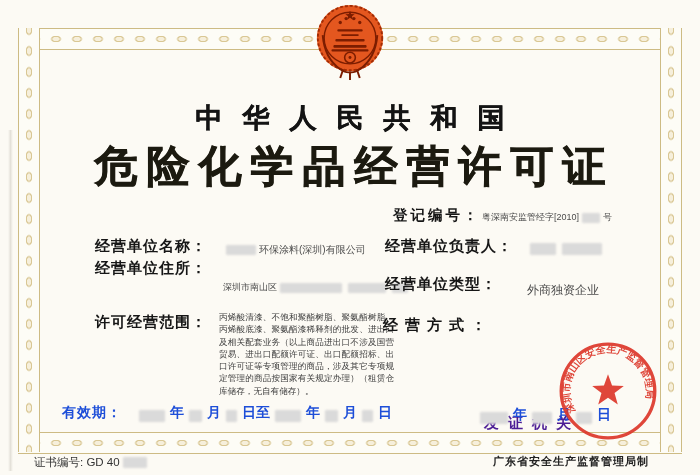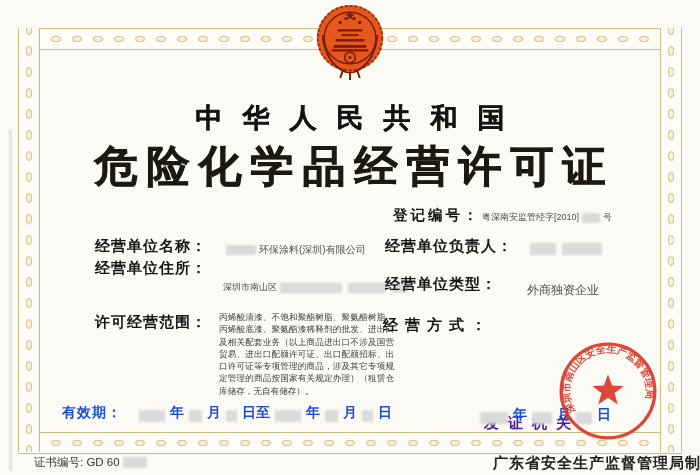--- a/index.html
+++ b/index.html
@@ -63,21 +63,21 @@
   .date-row { position:absolute; display:flex; align-items:flex-end; z-index:2;
     font-size:14px; font-weight:700; color:#1d4ed8; white-space:nowrap; }
   .date-row .unit { margin:0 2px; }
   .issue-date { left:477px; top:406px; }
   .validity   { left:62px;  top:404px; }
   .validity .vlbl { font-size:14px; font-weight:700; letter-spacing:1px; margin-right:14px; }
 
   .cert-no { position:absolute; left:34px; top:455px; z-index:2;
     font-size:11.5px; color:#333; white-space:nowrap; }
   .printed-by { position:absolute; left:493px; top:454px; z-index:2;
-    font-size:15px; font-weight:700; letter-spacing:1px; color:#222; white-space:nowrap; }
+    font-size:11px; font-weight:700; letter-spacing:1px; color:#222; white-space:nowrap; }
 </style>
 </head>
 <body>
 
 <div class="paper">
 
   <div class="scan-edge"></div>
 
   <div class="band h top"></div>
   <div class="band h bottom"></div>
@@ -165,17 +165,17 @@
     <span class="unit">日至</span>
     <span class="blur tall" style="width:26px;"></span>
     <span class="unit">年</span>
     <span class="blur tall" style="width:13px;"></span>
     <span class="unit">月</span>
     <span class="blur tall" style="width:11px;"></span>
     <span class="unit">日</span>
   </div>
 
   <div class="cert-no">
-    <span>证书编号: GD 60</span><span class="blur" style="width:24px; height:11px;"></span>
+    <span>证书编号: GD 40</span><span class="blur" style="width:24px; height:11px;"></span>
   </div>
   <div class="printed-by">广东省安全生产监督管理局制</div>
 
 </div>
 
 </body></html>

